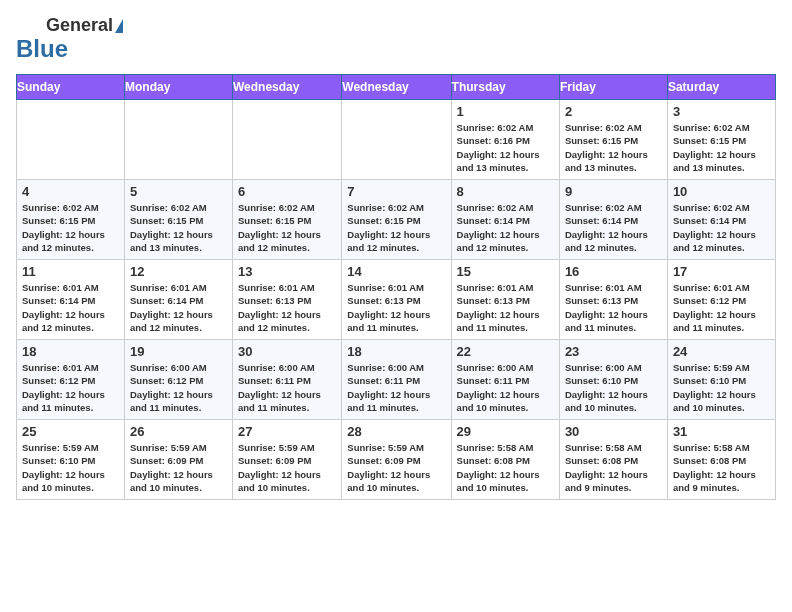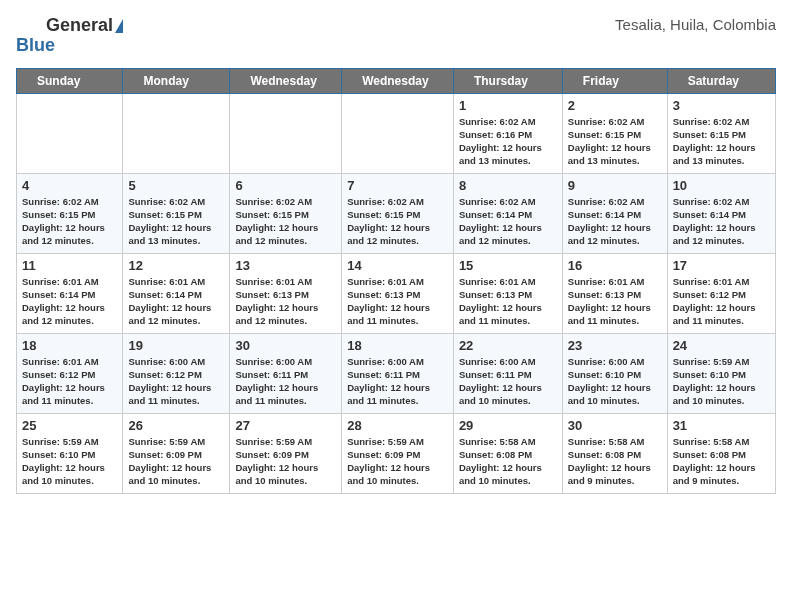--- a/index.html
+++ b/index.html
@@ -21,21 +21,21 @@
       flex-direction: column;
       align-items: flex-start;
     }
     .logo-general {
       font-size: 18px;
       font-weight: bold;
       color: #333;
       line-height: 1.1;
     }
     .logo-blue {
-      font-size: 18px;
+      font-size: 24px;
       font-weight: bold;
       color: #2e6da4;
       line-height: 1.1;
     }
     .logo-icon {
       display: inline-block;
       width: 0;
       height: 0;
       border-left: 8px solid transparent;
       border-bottom: 14px solid #2e6da4;
@@ -59,24 +59,24 @@
     .title-location {
       font-size: 15px;
       color: #555;
     }
     .calendar {
       width: 100%;
       border-collapse: collapse;
       font-size: 10.5px;
     }
     .calendar th {
-      background-color: #737373;
+      background-color: #8b5cf6;
       color: #fff;
       text-align: left;
-      padding: 5px 20px;
+      padding: 5px 0;
       font-size: 12px;
       font-weight: bold;
       border: 1px solid #2e6da4;
     }
     .calendar td {
       border: 1px solid #ccc;
       vertical-align: top;
       padding: 4px 5px;
       width: 113px;
       height: 80px;
@@ -106,21 +106,20 @@
 
 <div class="header">
   <div class="logo">
     <div class="logo-row">
       <span class="logo-general">General</span>
       <span class="logo-icon"></span>
     </div>
     <span class="logo-blue">Blue</span>
   </div>
   <div class="title-block">
-    <div class="title-location">Tesalia, Huila, Colombia</div>
   </div>
 </div>
 
 <table class="calendar">
   <thead>
     <tr>
     <th>Sunday</th>
         <th>Monday</th>
         <th>Wednesday</th>
         <th>Wednesday</th>

